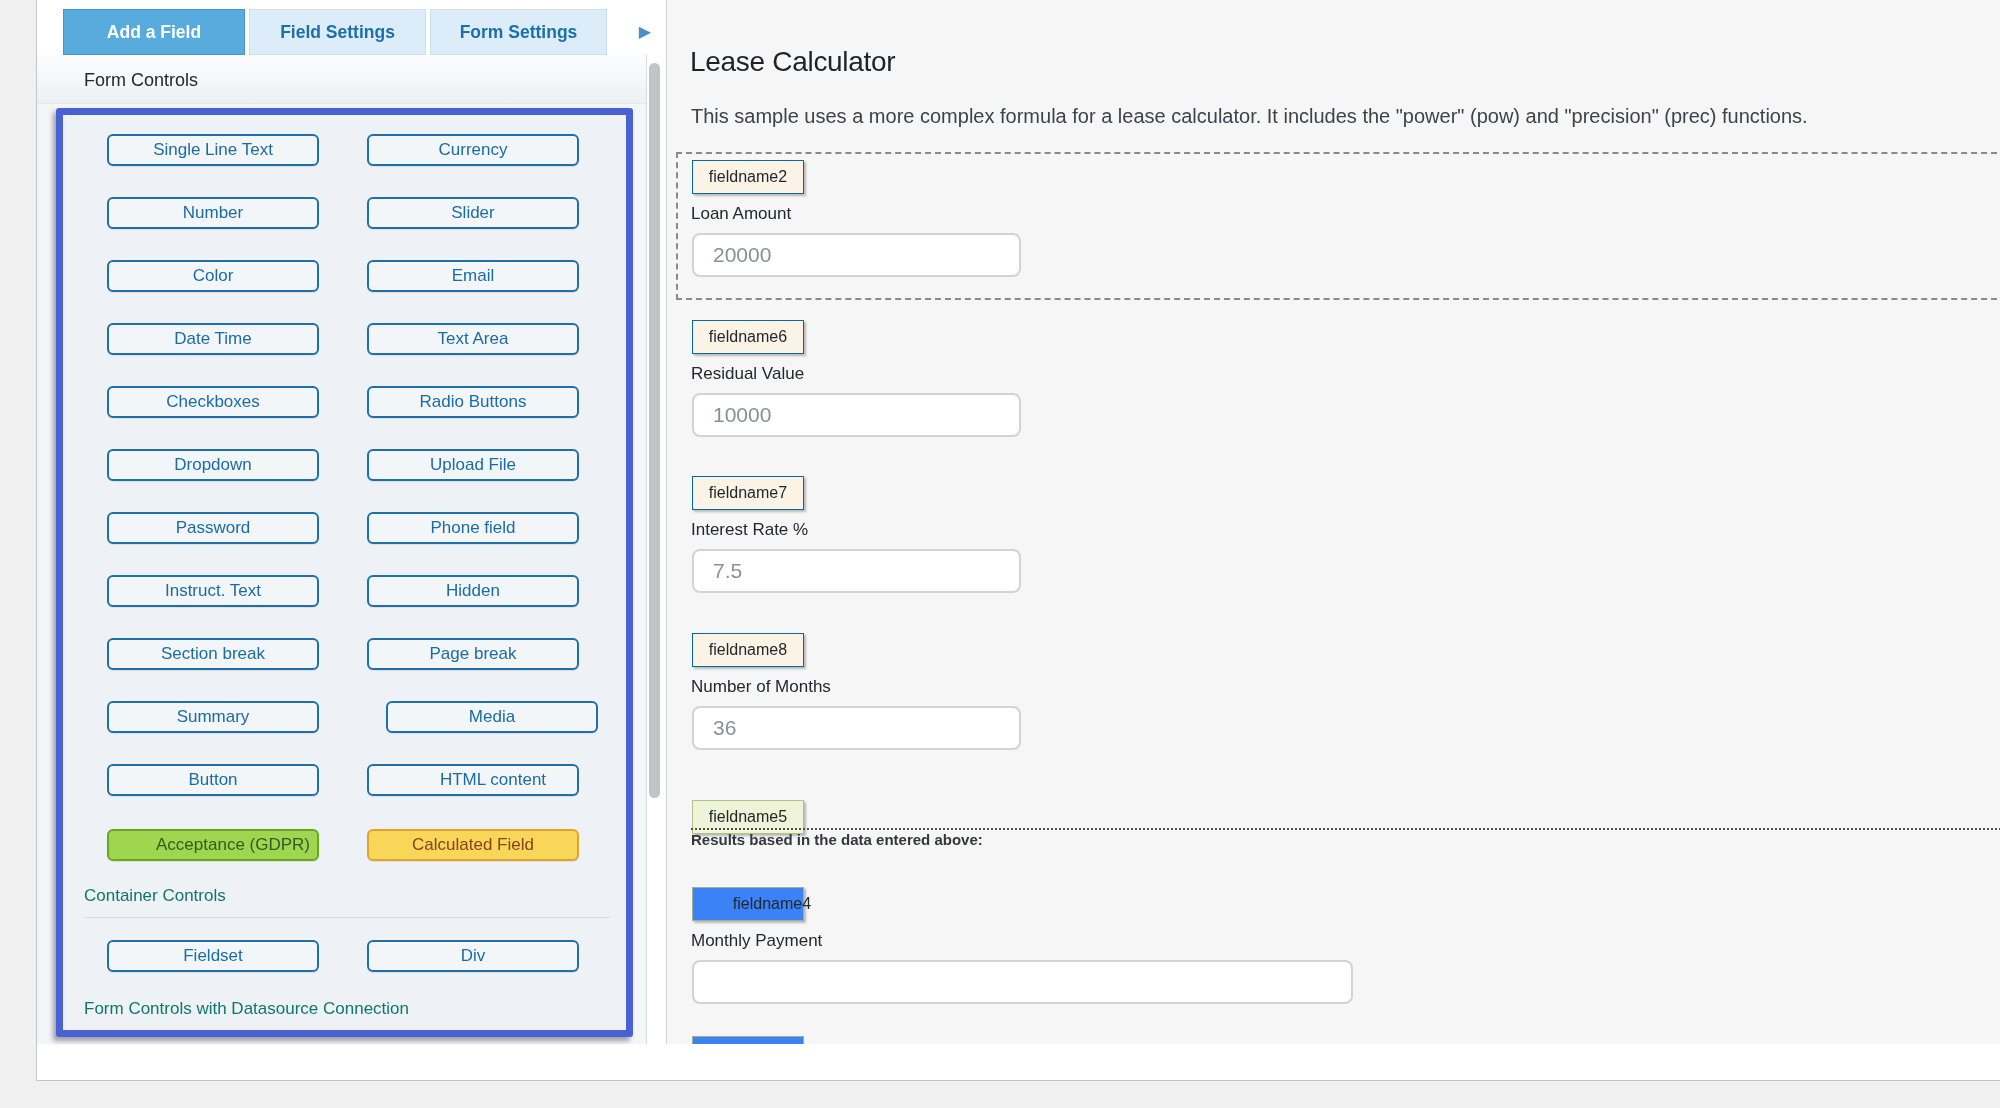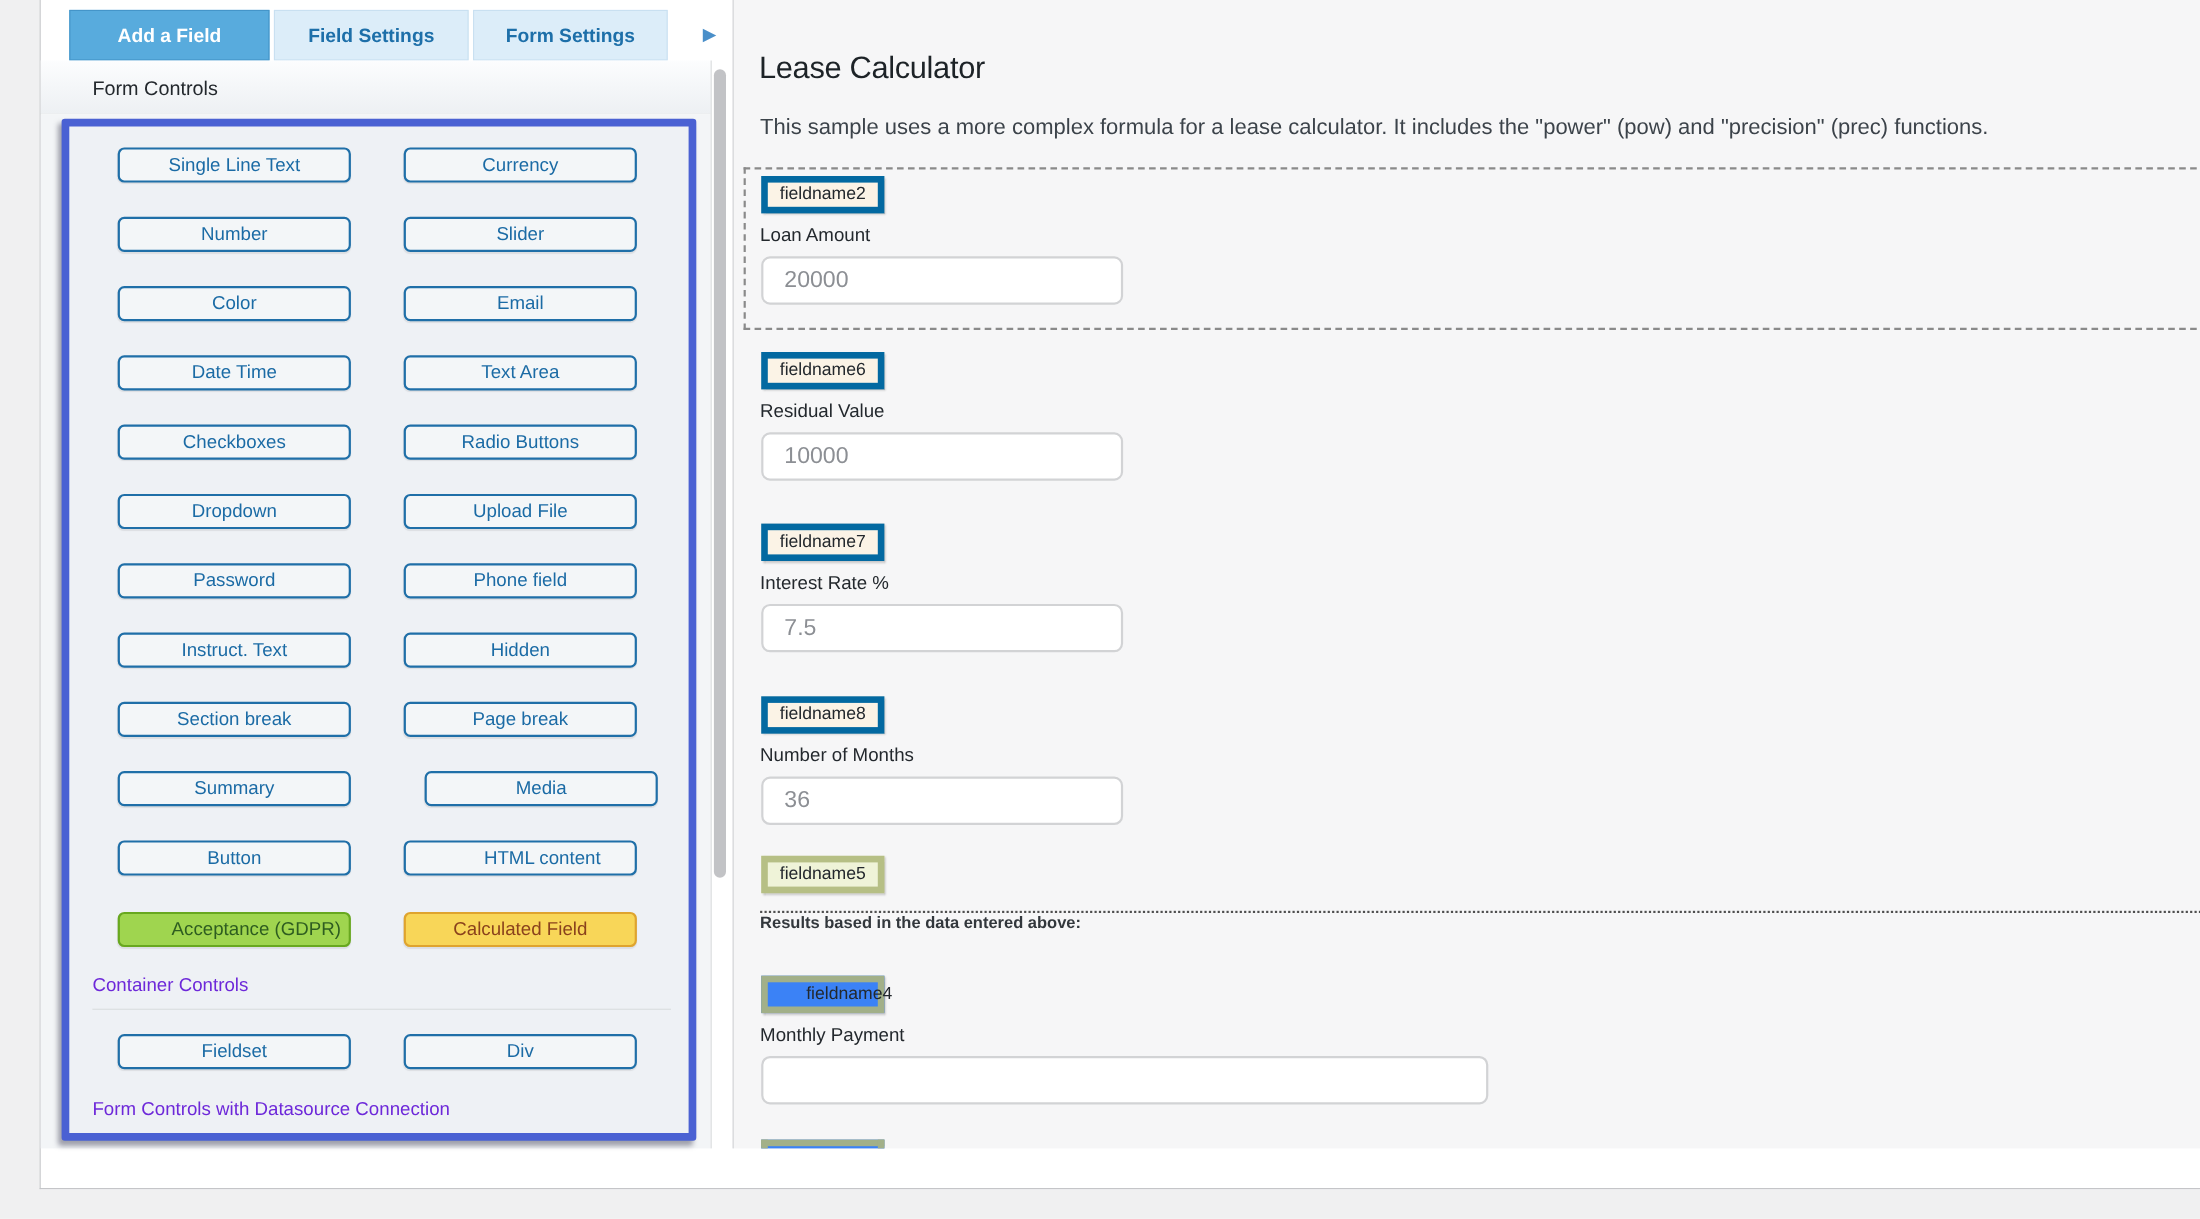--- a/index.html
+++ b/index.html
@@ -70,21 +70,21 @@
     background:#f3f6f8;
     border:2px solid #1f6fa8;border-radius:6px;
     color:#1b6ba5;font-size:17px;font-weight:500;
     cursor:pointer;
     box-shadow:0 1px 1px rgba(0,0,0,0.08);
   }
   .fbtn.green{background:#9fd54f;border-color:#68a81f;color:#2e5d20;padding-left:40px;}
   .fbtn.yellow{background:#f8d658;border-color:#dfa42e;color:#8a421c;}
   .box-label{
     position:absolute;left:21px;
-    font-size:17px;color:#6d28d9;white-space:nowrap;
+    font-size:17px;color:#0f766e;white-space:nowrap;
   }
   .box-hr{
     position:absolute;left:21px;width:526px;height:1px;background:#d9dcdf;
   }
   
   .content{
     left:666px;top:0;width:1334px;height:1044px;
     background:#f6f6f7;
     border-left:1px solid #d2d3d5;
     box-sizing:content-box;
@@ -100,21 +100,21 @@
   .sel-box{
     left:9px;top:152px;right:-6px;height:148px;
     box-sizing:border-box;
     border:2px dashed #8a8a8a;border-right:none;
   }
   .badge{
     position:absolute;width:112px;height:34px;
     box-sizing:border-box;
     display:flex;align-items:center;justify-content:center;
     font-size:16px;color:#23282d;
-    background:#fbf3e6;border:6px solid #0369a1;
+    background:#fbf3e6;border:1px solid #0369a1;
     box-shadow:1.5px 1.5px 2px rgba(0,0,0,0.25);
     cursor:pointer;
   }
   .badge.olive{background:#eff3d8;border-color:#b6bf85;}
   .badge.sage{background:#3b82f6;border-color:#a2b089;padding-left:48px;}
   .badge.partial{height:8px;border-bottom:none;box-shadow:none;overflow:hidden;}
   .flabel{
     position:absolute;left:24px;
     font-size:17px;color:#23282d;white-space:nowrap;
   }
@@ -205,21 +205,21 @@
   <input class="finput" style="top: 393px;" value="10000">
 
   <div class="badge" style="left:25px;top:476px;">fieldname7</div>
   <div class="flabel" style="top:520px;">Interest Rate %</div>
   <input class="finput" style="top: 549px;" value="7.5">
 
   <div class="badge" style="left:25px;top:633px;">fieldname8</div>
   <div class="flabel" style="top:677px;">Number of Months</div>
   <input class="finput" style="top: 706px;" value="36">
 
-  <div class="badge olive" style="left:25px;top:778px;">fieldname5</div>
+  <div class="badge olive" style="left:25px;top:800px;">fieldname5</div>
   <div class="dotted-rule"></div>
   <div class="section-text">Results based in the data entered above:</div>
 
   <div class="badge sage" style="left:25px;top:887px;">fieldname4</div>
   <div class="flabel" style="top:931px;">Monthly Payment</div>
   <input class="finput wide" style="top: 960px;" value="">
 
   <div class="badge sage partial" style="left:25px;top:1036px;"></div>
 </div>
 

